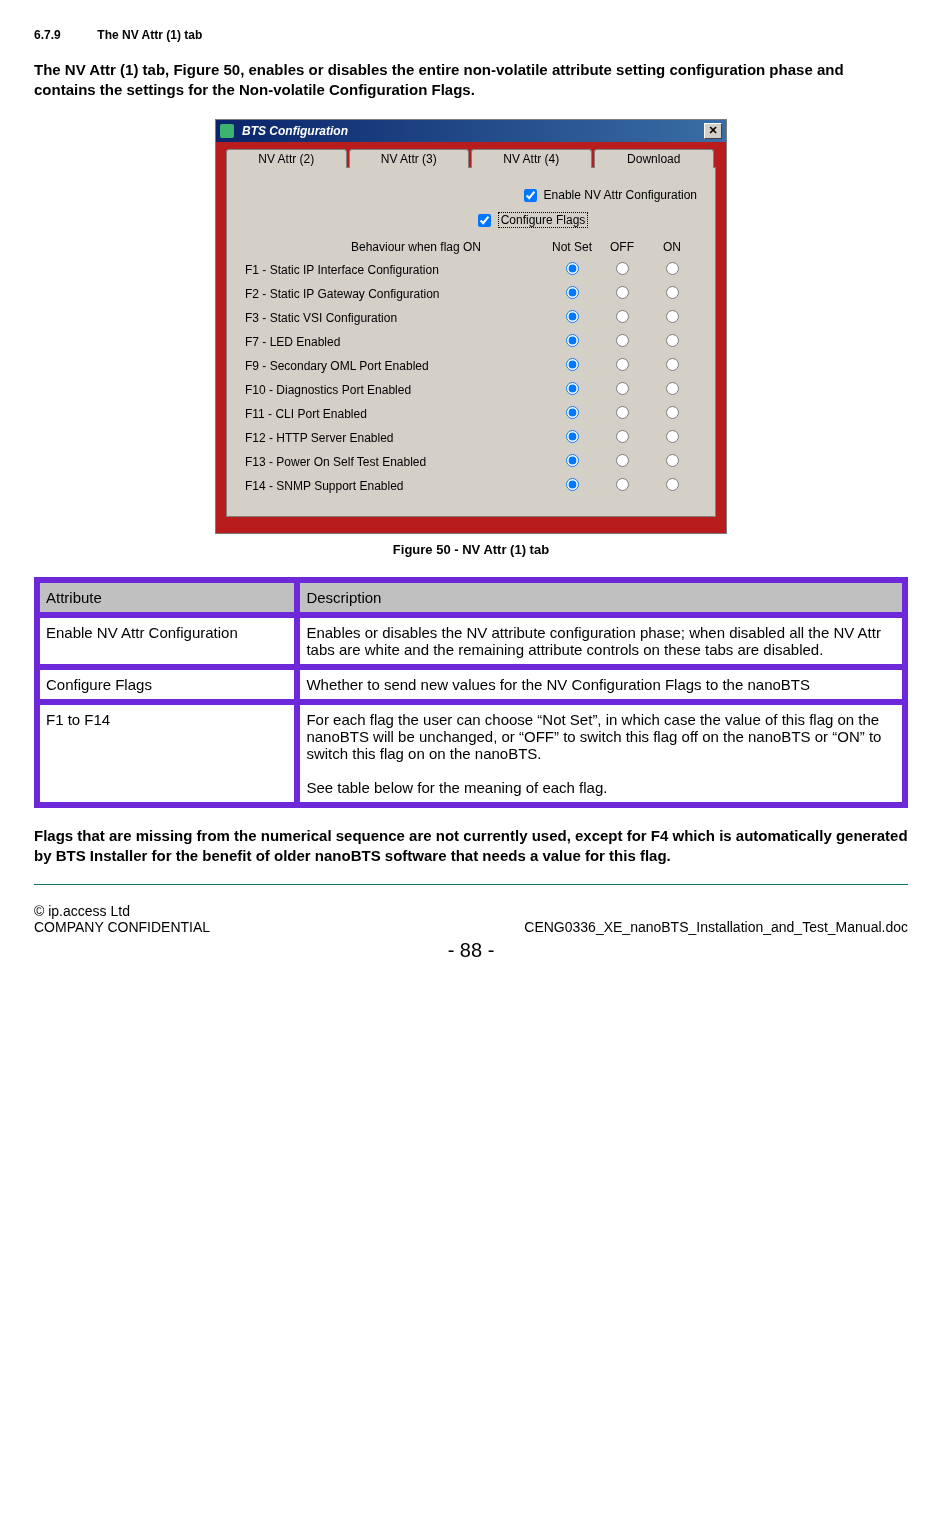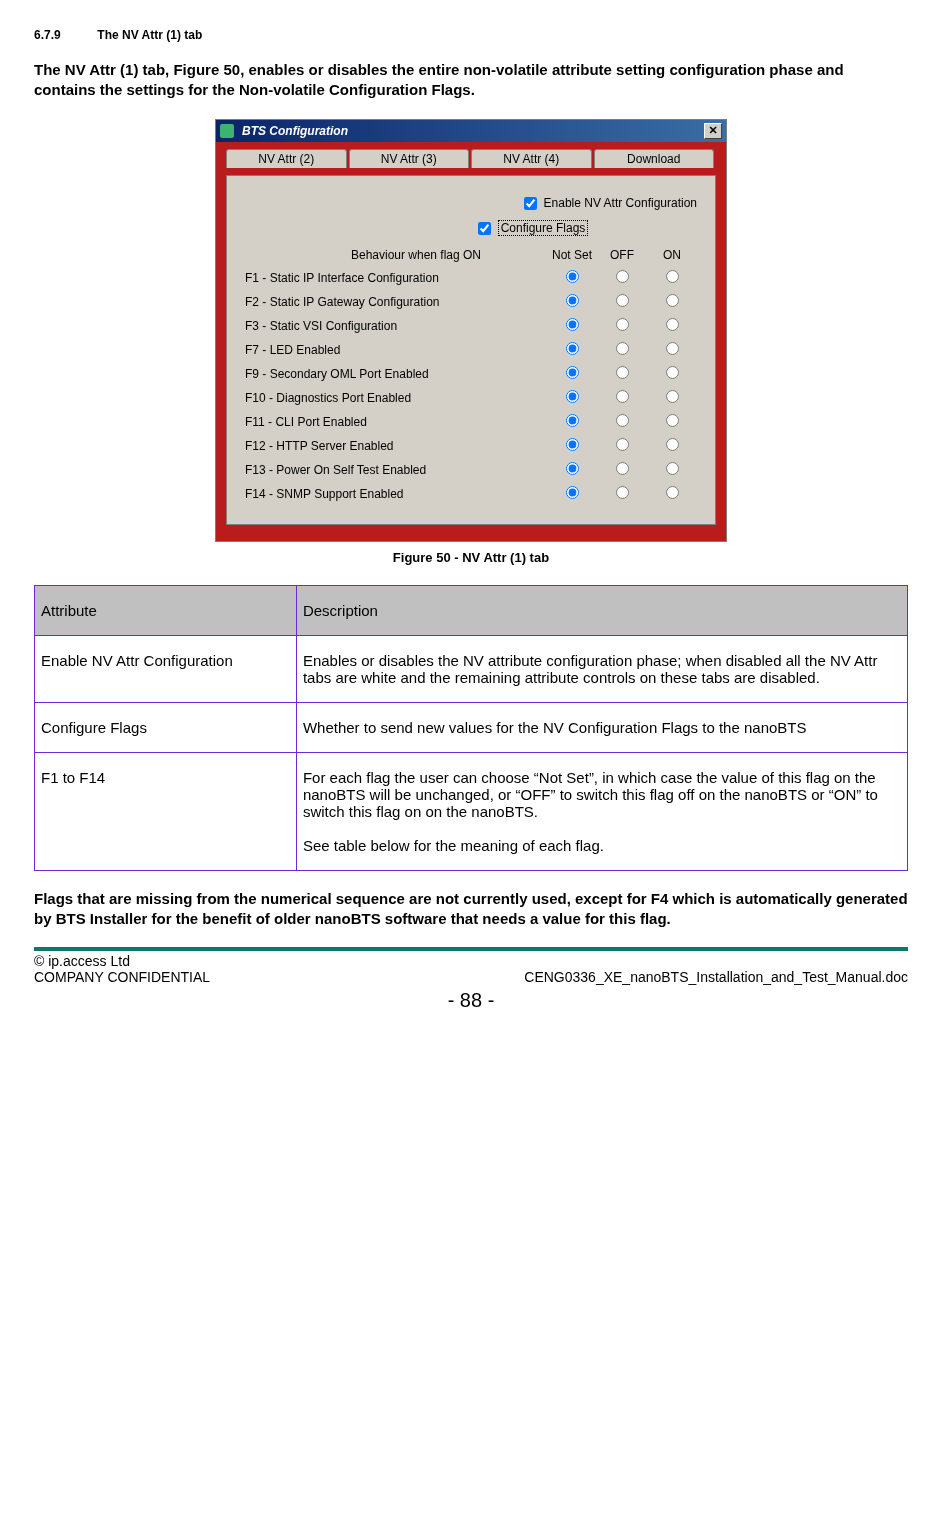--- a/index.html
+++ b/index.html
@@ -62,21 +62,21 @@
     border-right-color:#404040; border-bottom-color:#404040;
     text-align:center; line-height:12px; font-weight:bold; font-style:normal;
     color:#000; font-size:11px; font-family: Arial;
   }
   .tabpanel {
     padding: 6px 10px 16px 10px;
   }
   .tabs {
     display: flex;
     flex-wrap: wrap;
-    margin-bottom: 8px;
+    margin-bottom: 0;
   }
   .tabrow { display:flex; width:100%; }
   .tab {
     border: 1px solid #808080;
     border-bottom: none;
     background: #d4d0c8;
     padding: 2px 12px;
     margin-right: 2px;
     border-top-left-radius: 3px;
     border-top-right-radius: 3px;
@@ -118,34 +118,34 @@
   .flag-row .radios span { width:50px; text-align:center; }
   .flag-row input[type=radio] { margin:0; }
   
   table.attr-table {
     border-collapse: collapse;
     width: 100%;
     margin: 0 0 18px 0;
     font-size: 15px;
   }
   table.attr-table th, table.attr-table td {
-    border: 1px solid #6d28d9;
-    padding: 16px 6px;
+    border: 6px solid #6d28d9;
+    padding: 6px 6px;
     vertical-align: top;
     text-align: left;
   }
   table.attr-table th {
     background: #c0c0c0;
     font-weight: normal;
   }
   table.attr-table td.col1 { width: 30%; }
   
   .footer {
-    border-top: 4px solid #0f766e;
-    padding-top: 2px;
+    border-top: 1px solid #0f766e;
+    padding-top: 18px;
     font-size: 14px;
   }
   .footer-row1 { }
   .footer-row2 { display:flex; justify-content:space-between; }
   .footer-pagenum { text-align:center; margin-top:4px; font-size:20px;}
 </style>
 </head>
 <body>
 
 <h3 class="section-heading">

